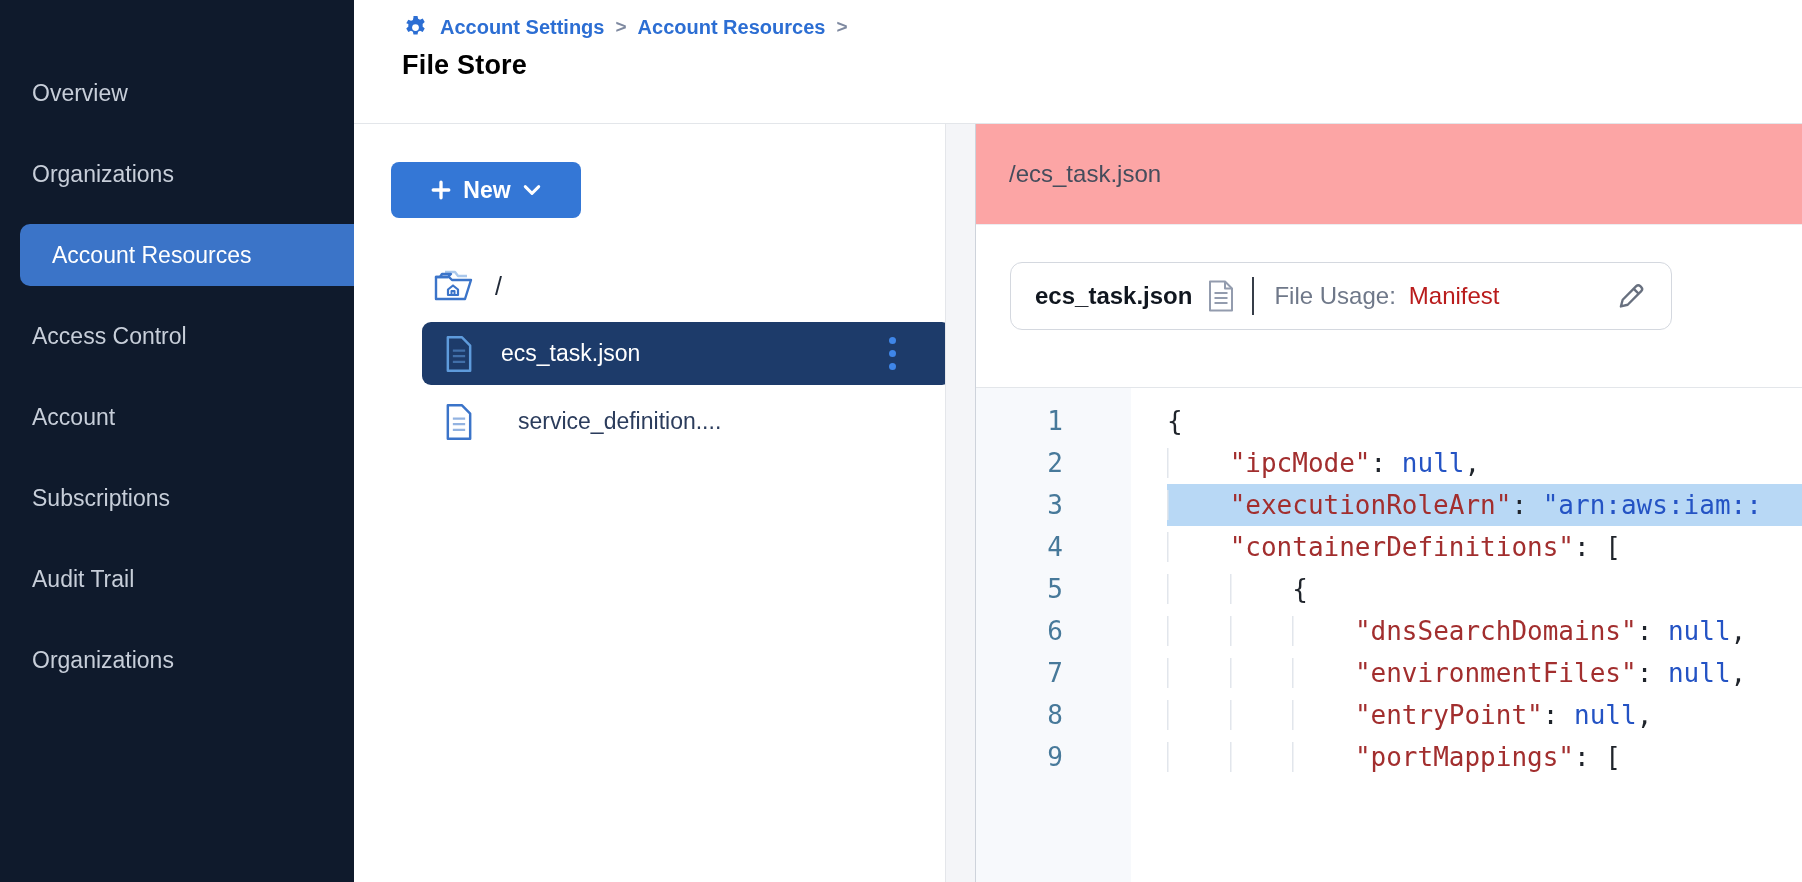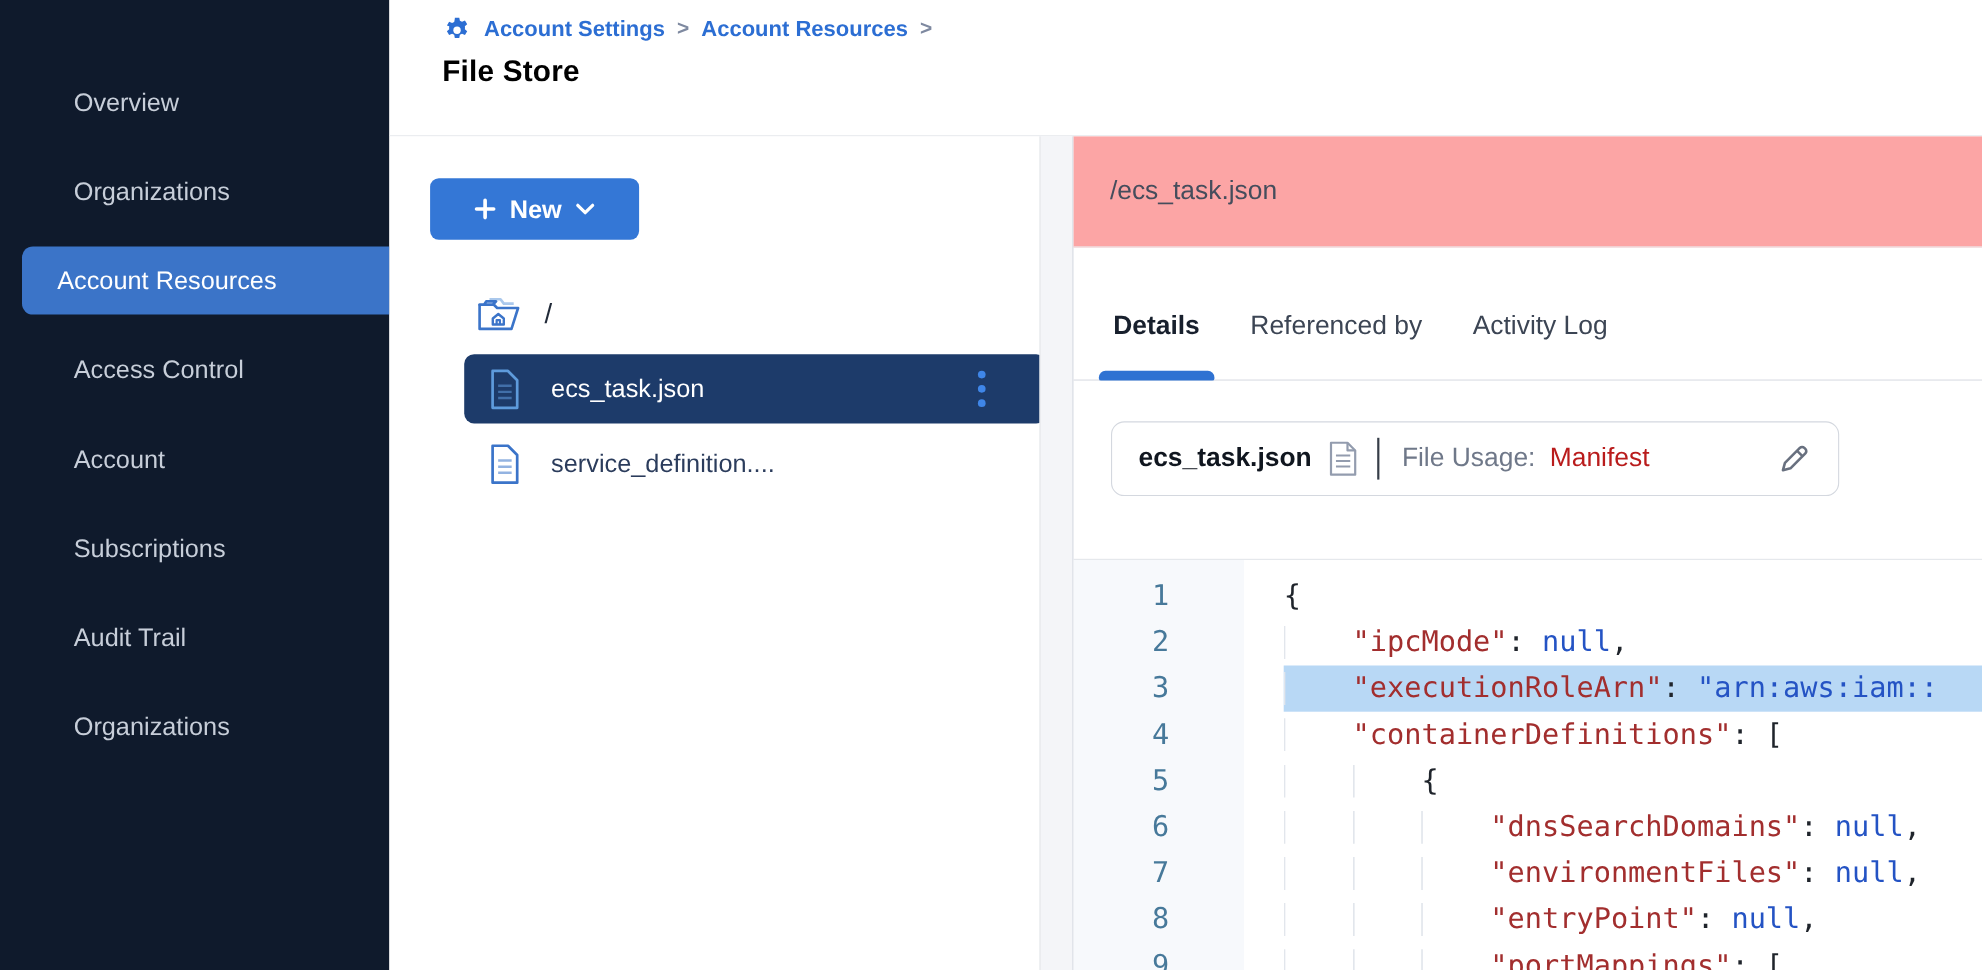--- a/index.html
+++ b/index.html
@@ -3,21 +3,21 @@
 <meta charset="utf-8">
 <style>
   * { margin:0; padding:0; box-sizing:border-box; }
   html,body { width:1802px; height:882px; overflow:hidden; background:#fff;
               font-family:"Liberation Sans", sans-serif; }
   .app { width:1802px; height:882px; display:flex; }
 
   
   .sidebar { width:354px; flex-shrink:0; background:#0f1a2c; padding-top:62px; }
   .nav-item { height:62px; margin-bottom:19px; display:flex; align-items:center;
-              padding-left:67px; font-size:23px; color:#c7ced9; cursor:pointer; }
+              padding-left:32px; font-size:23px; color:#c7ced9; cursor:pointer; }
   .nav-item.active { margin-left:20px; padding-left:32px; background:#3b74c8;
                      border-radius:10px 0 0 10px; color:#ffffff; }
 
   
   .main { flex:1; display:flex; flex-direction:column; min-width:0; }
   .top-header { height:124px; flex-shrink:0; background:#fff;
                 border-bottom:1px solid #e3e6ea; padding:10px 0 0 48px; }
   .breadcrumb { display:flex; align-items:center; gap:11px; height:34px; }
   .crumb { color:#2c6ed3; font-size:20px; font-weight:600; text-decoration:none; cursor:pointer; }
   .crumb-sep { color:#7e89a0; font-size:19px; font-weight:600; }
@@ -33,21 +33,21 @@
              color:#fff; font-size:23px; font-weight:700; font-family:inherit; cursor:pointer; }
   .tree { margin-top:46px; }
   .root-row { display:flex; align-items:center; height:44px; margin-left:40px; cursor:pointer; }
   .root-label { margin-left:20px; font-size:25px; color:#212a38; }
   .file-row { margin-left:31px; width:529px; height:63px; border-radius:9px;
               display:flex; align-items:center; padding-left:21px; cursor:pointer; }
   .file-row.selected { background:#1d3b6a; }
   .file-row .file-name { margin-left:26px; font-size:23px; color:#2b3c5c; font-weight:500; }
   .file-row.selected .file-name { color:#ffffff; font-weight:500; }
   .row-spacer-1 { margin-top:14px; }
-  .row-spacer-2 { margin-top:5px; }
+  .row-spacer-2 { margin-top:5px;gap:17px; }
   .doc-icon { color:#3b74c9; }
   .file-row.selected .doc-icon { color:#5e9bdc; }
   .kebab { margin-left:auto; margin-right:51px; display:flex; flex-direction:column;
            gap:6px; visibility:hidden; cursor:pointer; padding:4px; }
   .file-row.selected .kebab { visibility:visible; }
   .kebab span { width:7px; height:7px; border-radius:50%; background:#3f86e8; }
 
   
   .divider-gutter { width:31px; flex-shrink:0; background:#f4f5f8;
                     border-left:1px solid #e4e6ea; border-right:1px solid #ced3db; }
@@ -207,34 +207,20 @@
         </div>
       </section>
 
       <div class="divider-gutter"></div>
 
       <section class="detail-panel">
         <div class="path-header">
           <span>/ecs_task.json</span>
         </div>
 
-        <div class="tabs">
-
-            <div class="tab active">
-              <span>Details</span>
-            </div>
-
-            <div class="tab">
-              <span>Referenced by</span>
-            </div>
-
-            <div class="tab">
-              <span>Activity Log</span>
-            </div>
-          </div>
 
         <div class="card">
           <span class="card-name">ecs_task.json</span>
           <span class="card-doc">
             <svg width="26" height="32" viewBox="0 0 26 32" fill="none">
               <path d="M2 1.5h15l7 7V30.5H2V1.5z" stroke="currentColor" stroke-width="2" stroke-linejoin="round"></path>
               <path d="M17 1.5v7h7" stroke="currentColor" stroke-width="2" stroke-linejoin="round"></path>
               <path d="M6.5 13h13M6.5 18h13M6.5 23h13" stroke="currentColor" stroke-width="1.8"></path>
             </svg>
           </span>

